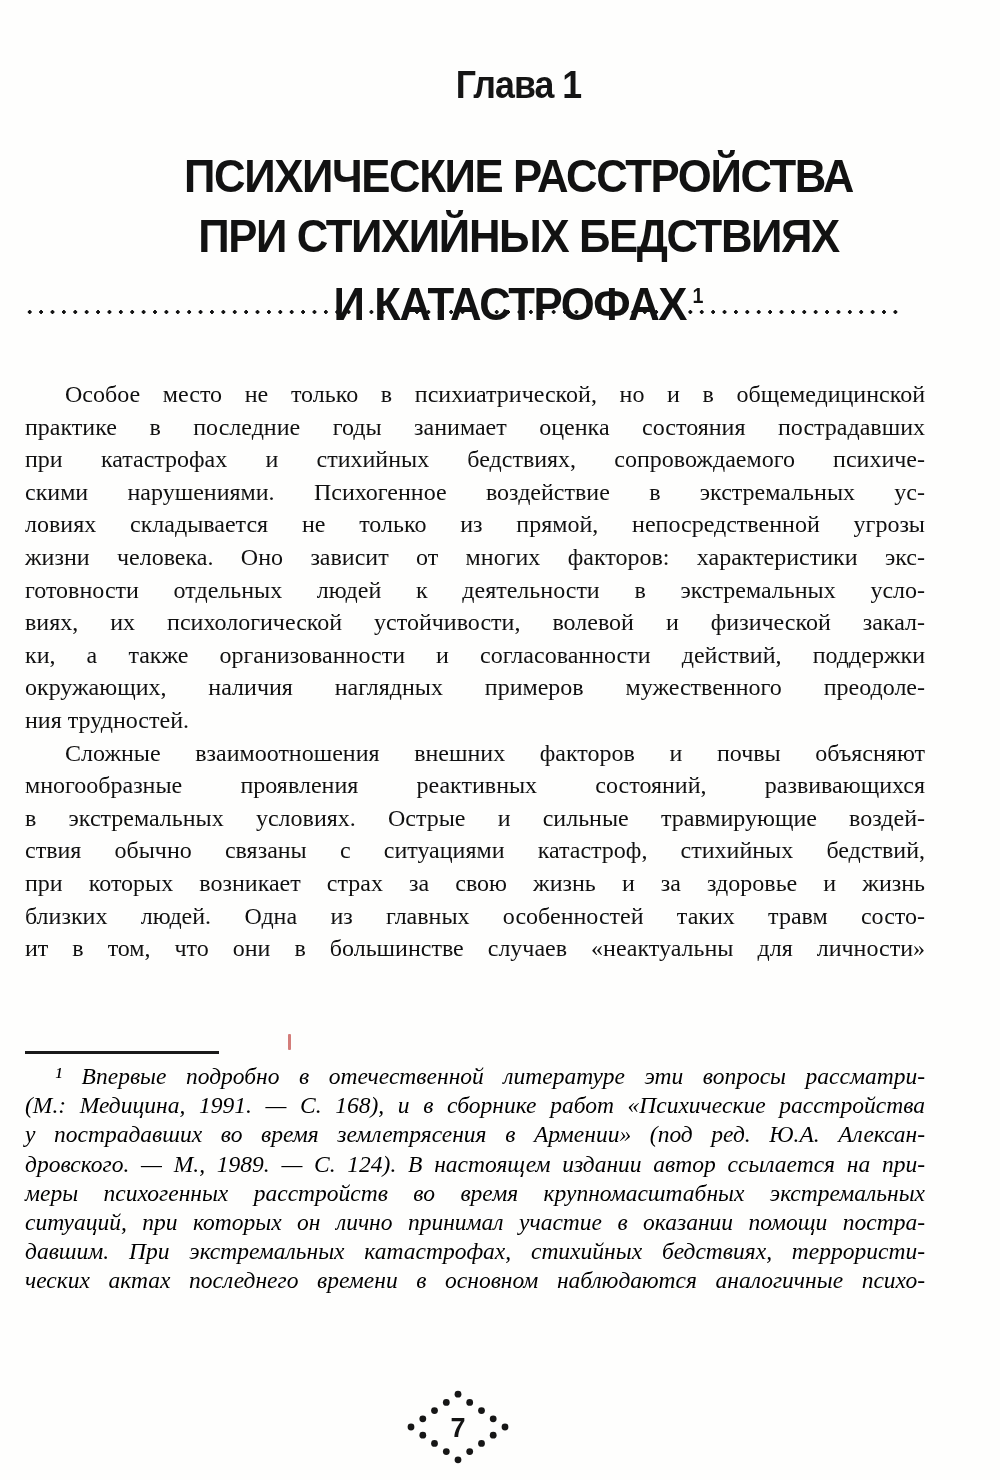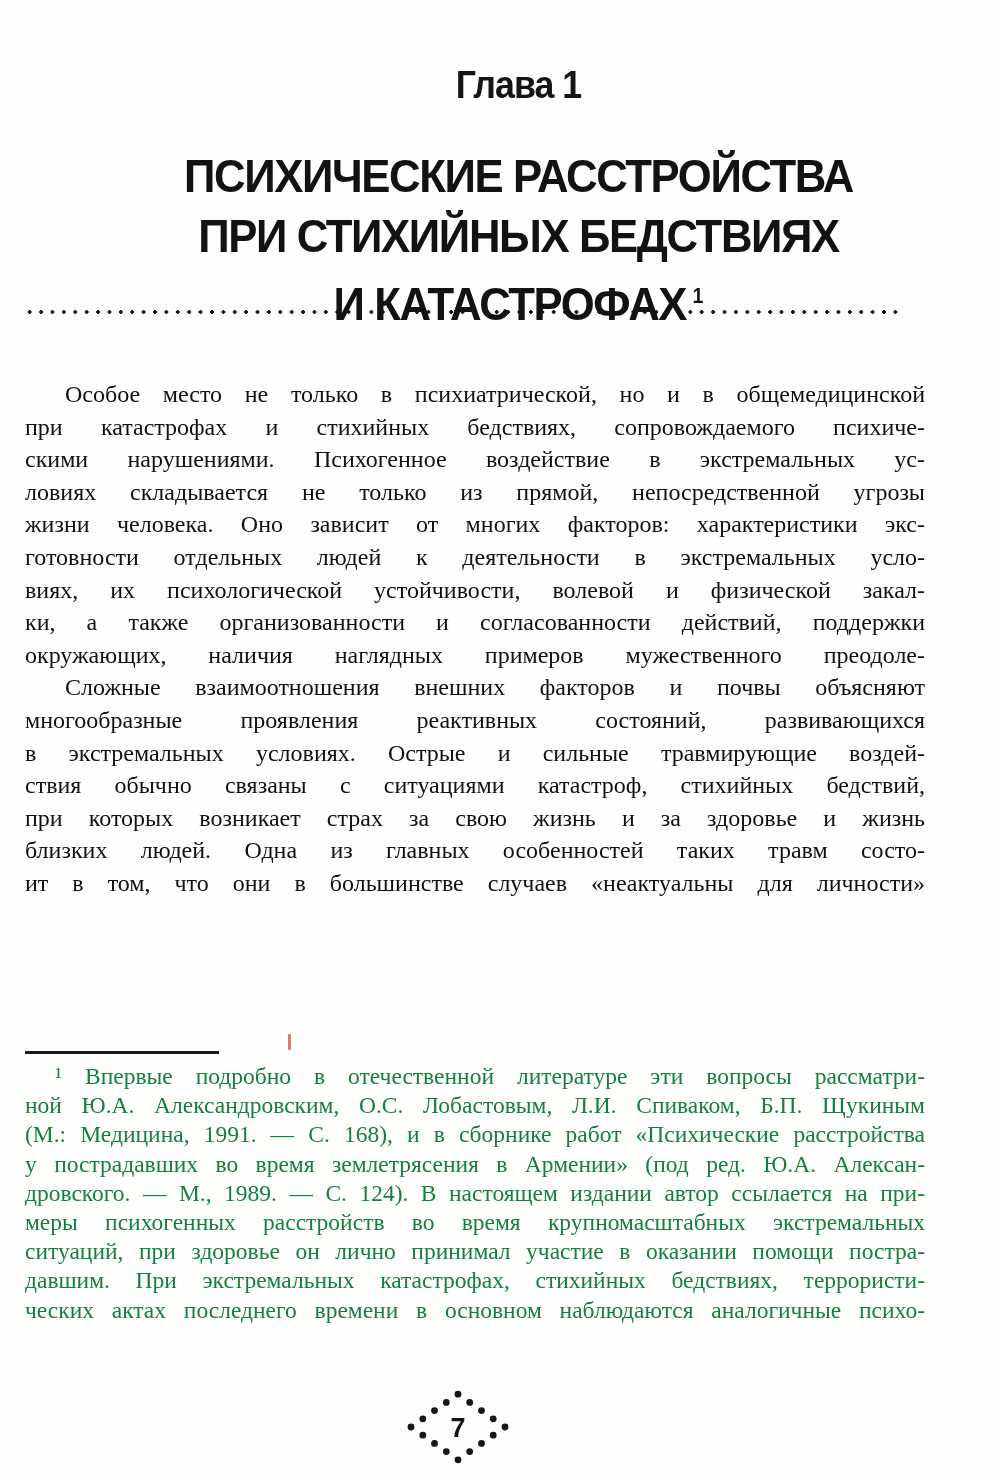--- a/index.html
+++ b/index.html
@@ -82,21 +82,22 @@
     width: 194px; height: 3px;
     background: #1a1a1a;
   }
   .footnote-text {
     position: absolute;
     top: 1062px; left: 25px;
     width: 900px;
     font-family: "Liberation Serif", serif;
     font-size: 23.5px;
     line-height: 29.2px;
-    color: #15803d;
+    color: #000000;
+    font-style: italic;
   }
   .footnote-text .tline.indent { padding-left: 30px; }
 
   
   .pagenum-block {
     position: absolute;
     top: 1386px; left: 398px;
     width: 120px; height: 82px;
   }
   .pagenum-block svg { position: absolute; top: 0; left: 0; }
@@ -133,53 +134,54 @@
     <div>ПСИХИЧЕСКИЕ РАССТРОЙСТВА</div>
     <div>ПРИ СТИХИЙНЫХ БЕДСТВИЯХ</div>
     <div><span>И КАТАСТРОФАХ</span><sup>1</sup></div>
   </div>
 
   <div class="dotted-separator"></div>
 
   <div class="body-text">
     <div>
         <div class="tline indent">Особое место не только в психиатрической, но и в общемедицинской</div>
+        <div class="tline">практике в последние годы занимает оценка состояния пострадавших</div>
         <div class="tline">при катастрофах и стихийных бедствиях, сопровождаемого психиче-</div>
         <div class="tline">скими нарушениями. Психогенное воздействие в экстремальных ус-</div>
         <div class="tline">ловиях складывается не только из прямой, непосредственной угрозы</div>
         <div class="tline">жизни человека. Оно зависит от многих факторов: характеристики экс-</div>
         <div class="tline">готовности отдельных людей к деятельности в экстремальных усло-</div>
         <div class="tline">виях, их психологической устойчивости, волевой и физической закал-</div>
         <div class="tline">ки, а также организованности и согласованности действий, поддержки</div>
         <div class="tline">окружающих, наличия наглядных примеров мужественного преодоле-</div>
+        <div class="tline lastline">ния трудностей.</div>
       </div>
     <div>
         <div class="tline indent">Сложные взаимоотношения внешних факторов и почвы объясняют</div>
         <div class="tline">многообразные проявления реактивных состояний, развивающихся</div>
         <div class="tline">в экстремальных условиях. Острые и сильные травмирующие воздей-</div>
         <div class="tline">ствия обычно связаны с ситуациями катастроф, стихийных бедствий,</div>
         <div class="tline">при которых возникает страх за свою жизнь и за здоровье и жизнь</div>
         <div class="tline">близких людей. Одна из главных особенностей таких травм состо-</div>
         <div class="tline">ит в том, что они в большинстве случаев «неактуальны для личности»</div>
       </div>
   </div>
 
   <div class="scan-artifact-red"></div>
 
   <div class="footnote-rule"></div>
 
   <div class="footnote-text">
     <div>
         <div class="tline indent">¹ Впервые подробно в отечественной литературе эти вопросы рассматри-</div>
-        <div class="tline">ной Ю.А. Александровским, О.С. Лобастовым, Л.И. Спиваком, Б.П. Щукиным</div>
         <div class="tline">(М.: Медицина, 1991. — С. 168), и в сборнике работ «Психические расстройства</div>
         <div class="tline">у пострадавших во время землетрясения в Армении» (под ред. Ю.А. Алексан-</div>
         <div class="tline">дровского. — М., 1989. — С. 124). В настоящем издании автор ссылается на при-</div>
         <div class="tline">меры психогенных расстройств во время крупномасштабных экстремальных</div>
-        <div class="tline">ситуаций, при здоровье он лично принимал участие в оказании помощи постра-</div>
+        <div class="tline">ситуаций, при которых он лично принимал участие в оказании помощи постра-</div>
         <div class="tline">давшим. При экстремальных катастрофах, стихийных бедствиях, террористи-</div>
         <div class="tline">ческих актах последнего времени в основном наблюдаются аналогичные психо-</div>
       </div>
   </div>
 
   <div class="pagenum-block">
     <svg width="120" height="82" viewBox="-60 -41 120 82">
       <g fill="#161616">
         <circle cx="47" cy="0" r="3.4"></circle>
         <circle cx="35.2" cy="-8.2" r="3.4"></circle>

